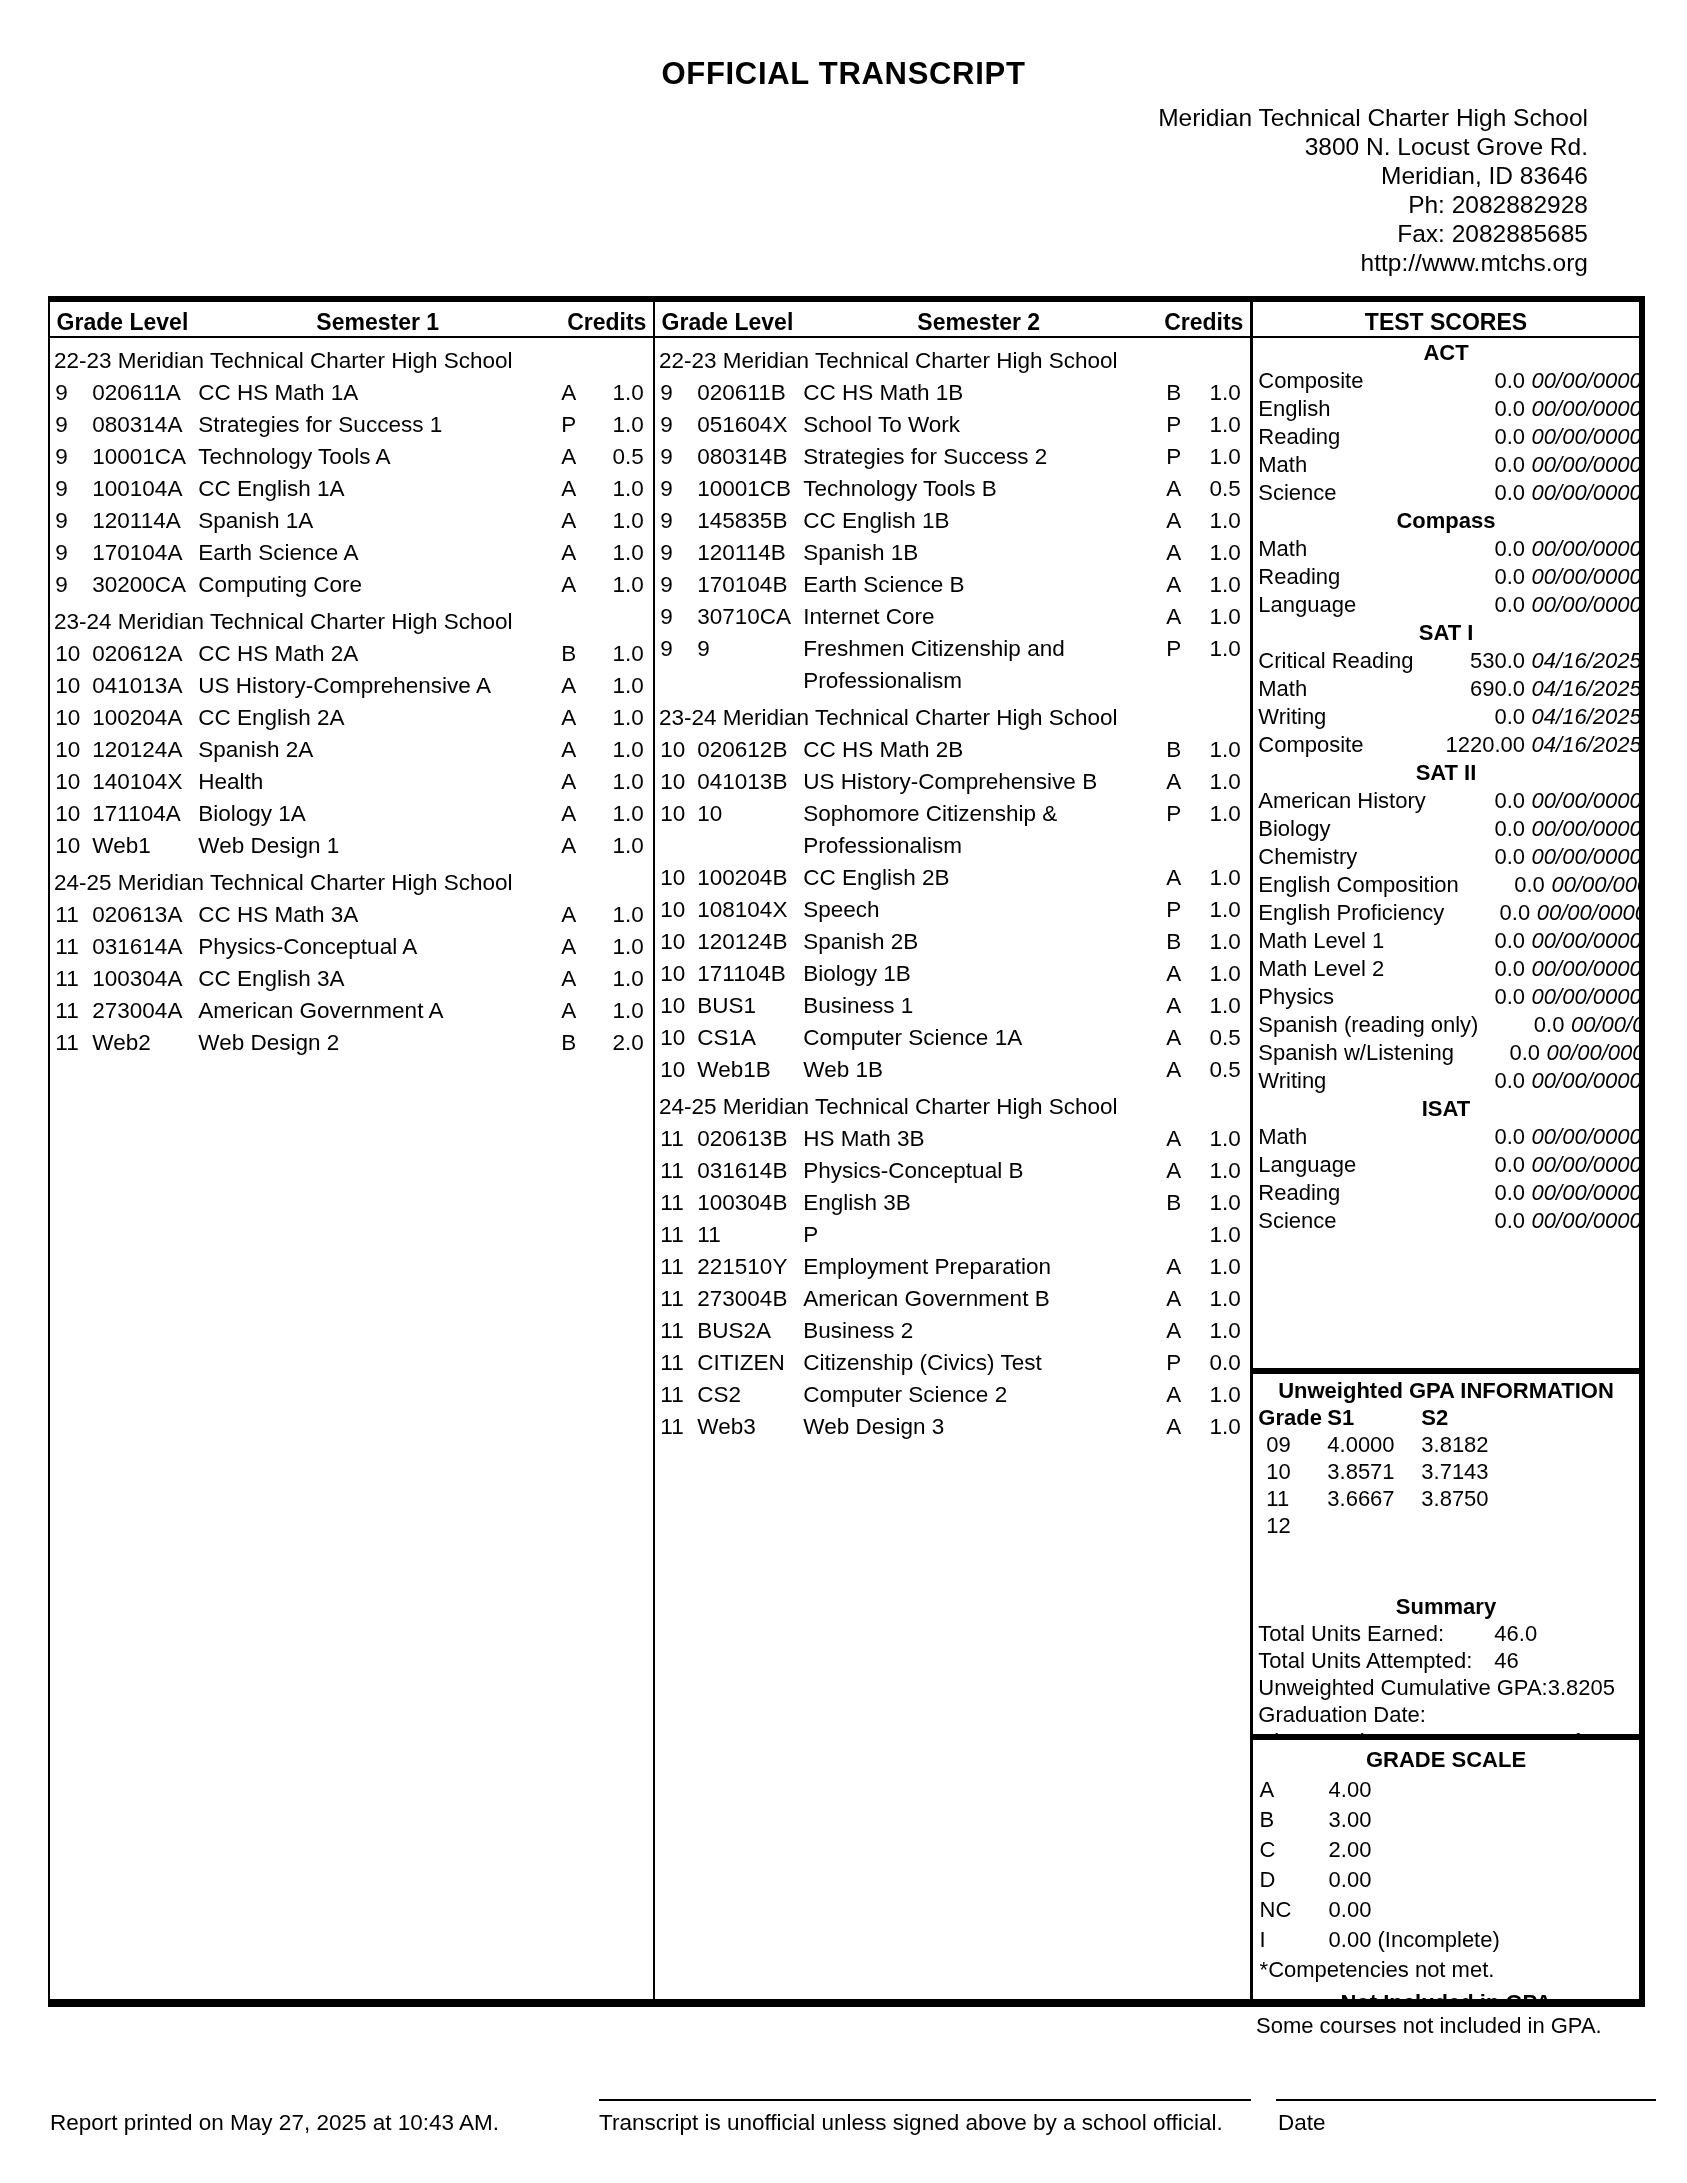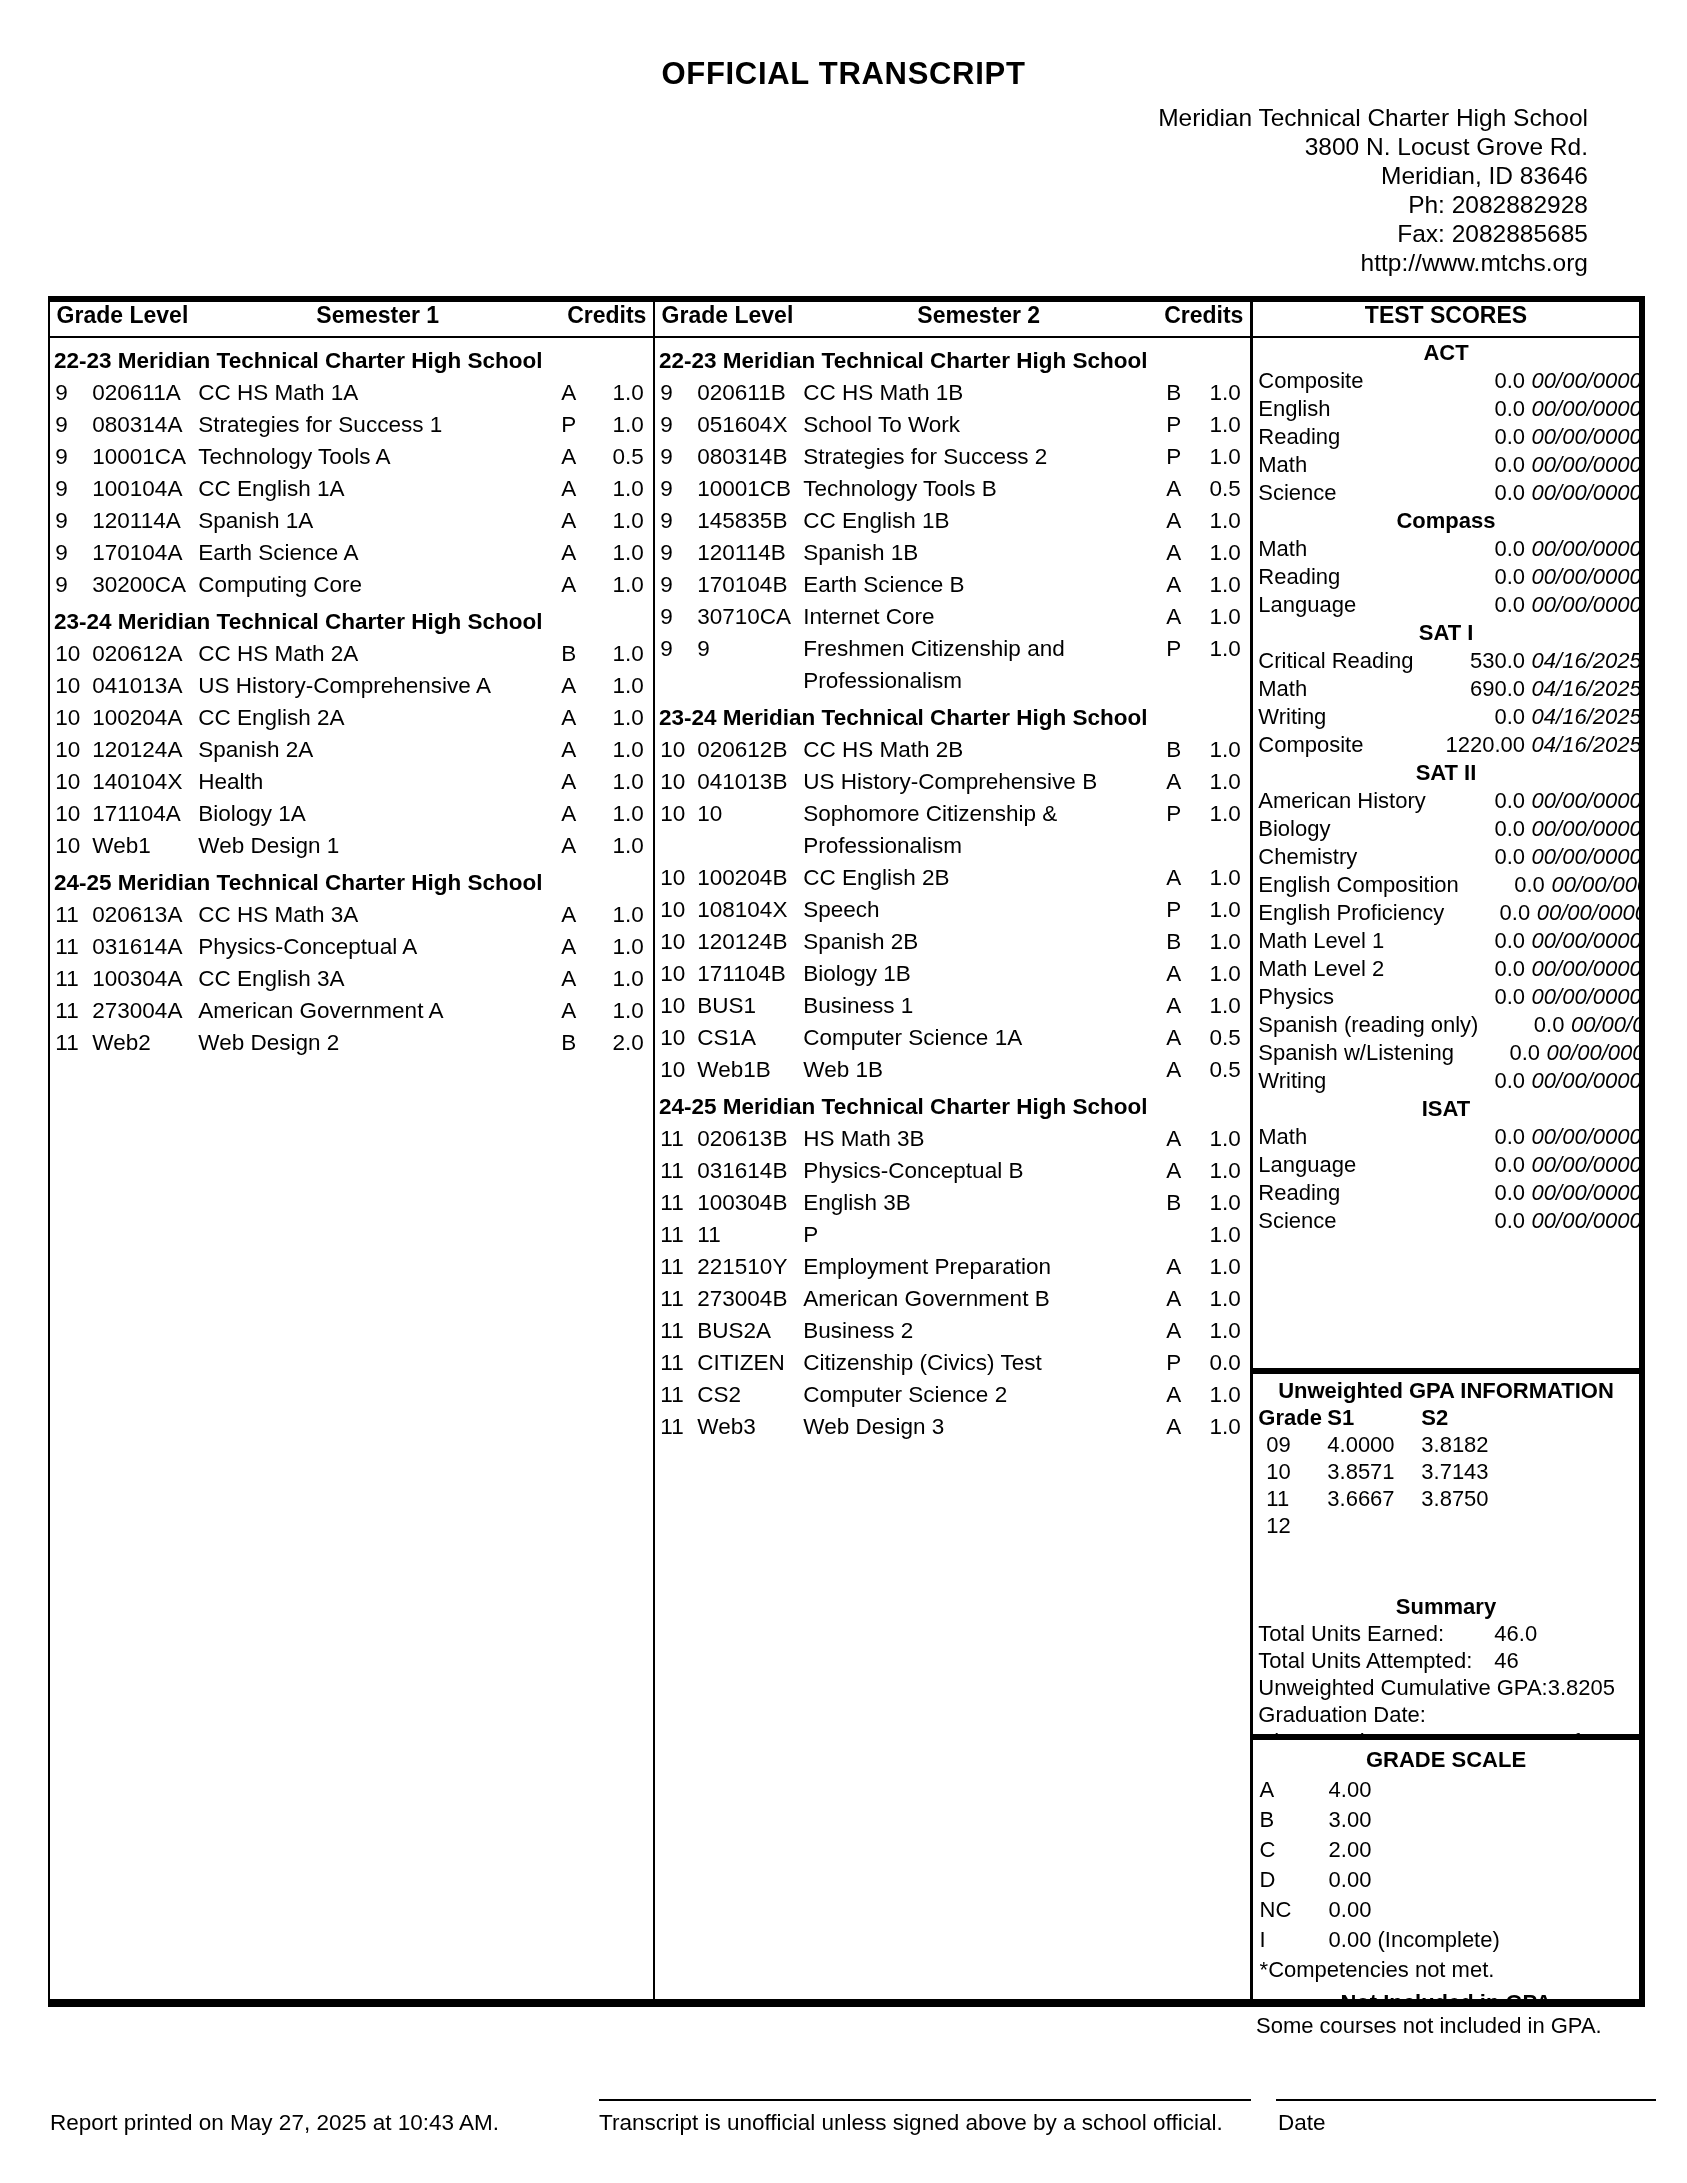--- a/index.html
+++ b/index.html
@@ -22,30 +22,30 @@
     position: absolute; left: 48px; top: 296px; width: 1597px; height: 1711px;
     border-top: 6.6px solid #000; border-bottom: 8px solid #000; border-left: 2.6px solid #000;
     display: flex;
   }
   .col { height: 100%; }
   .col-sem1 { width: 605px; border-right: 2.6px solid #000; }
   .col-sem2 { width: 598px; border-right: 3.3px solid #000; }
   .col-ts   { width: 392px; border-right: 6.6px solid #000; display: flex; flex-direction: column; }
   .panel-header {
     height: 36px; border-bottom: 2.6px solid #000;
-    display: flex; align-items: flex-start;
+    display: flex; align-items: flex-end;
     font-weight: bold; font-size: 23px; padding: 0 6.6px;
   }
   .panel-header .ph-left { flex: none; }
   .panel-header .ph-center { flex: 1; text-align: center; }
   .panel-header .ph-right { flex: none; }
   .panel-header.centered { justify-content: center; }
   
   .sem-content { font-size: 22.5px; padding-top: 1.3px; }
-  .section-heading { font-weight: bold; line-height: 32px; padding-left: 4px; margin-top: 5.3px; }
+  .section-heading { font-weight: normal; line-height: 32px; padding-left: 4px; margin-top: 5.3px; }
   .course-row { display: flex; line-height: 32px; padding-left: 5.3px; }
   .c-gl   { width: 37px;  flex: none; }
   .c-code { width: 106px; flex: none; }
   .c-name { width: 363px; flex: none; }
   .c-grade{ width: 40px;  flex: none; }
   .c-cred { flex: 1; text-align: right; padding-right: 9.3px; }
   
   .ts-box  { height: 1036px; border-bottom: 6.6px solid #000; font-size: 22px; overflow: hidden; padding-top: 1.3px; }
   .ts-group-title { text-align: center; font-weight: bold; line-height: 28px; }
   .ts-row { display: flex; line-height: 28px; padding-left: 5.3px; }

